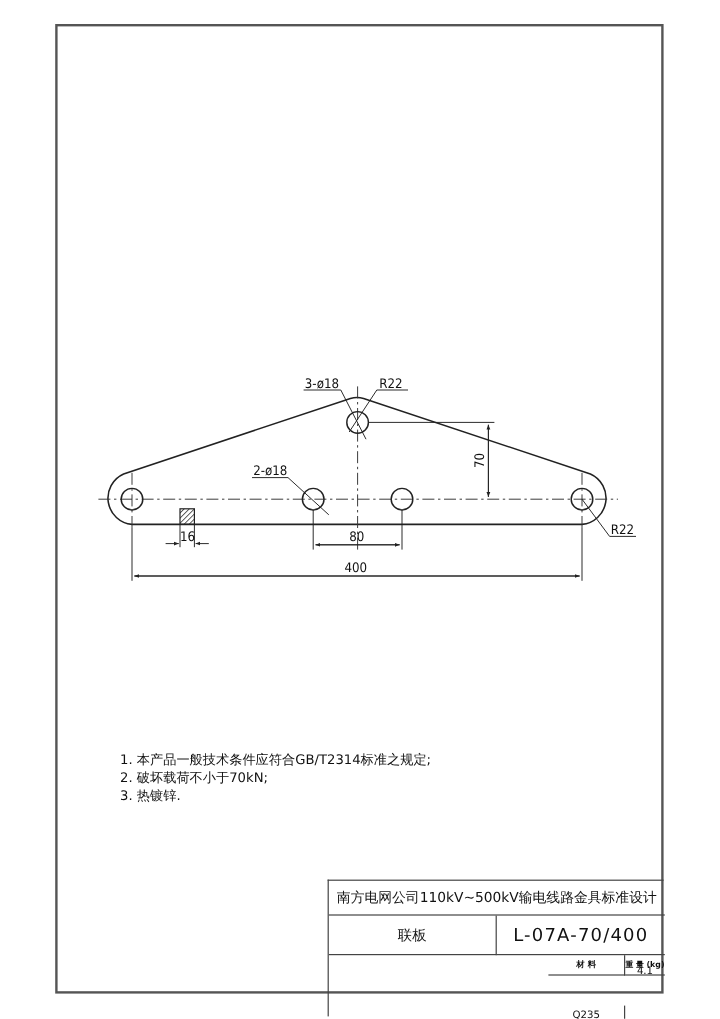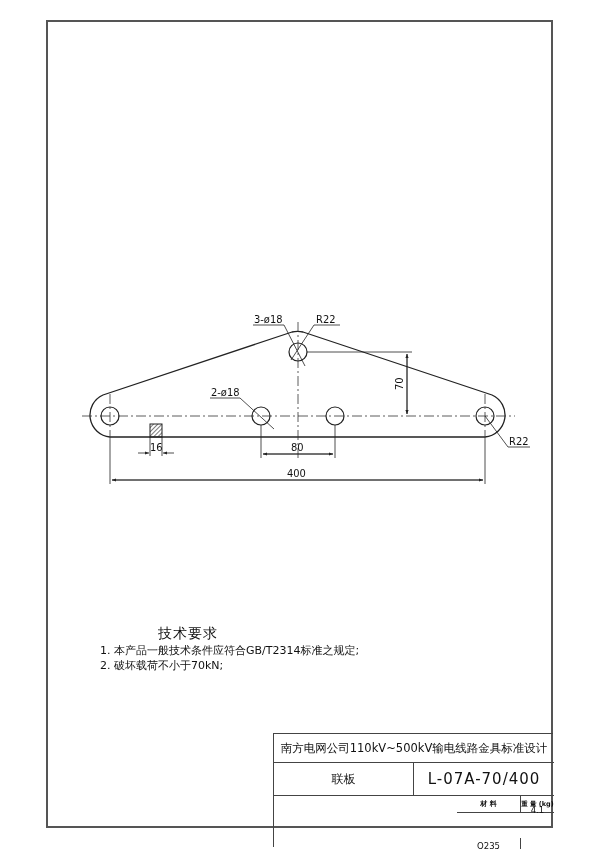--- a/index.html
+++ b/index.html
@@ -98,23 +98,23 @@
     <text class="dimtxt" x="211" y="396">2-ø18</text>
     <text class="dimtxt" x="509" y="445">R22</text>
     <text class="dimtxt" x="0" y="0" transform="translate(403,390) rotate(-90)">70</text>
     <text class="dimtxt" x="291" y="451">80</text>
     <text class="dimtxt" x="287" y="477">400</text>
     <text class="dimtxt" x="150" y="451">16</text>
   </g>
 </svg>
 
 <div class="notes">
-  <div class="title">技术要求</div>
   <div class="item">1. 本产品一般技术条件应符合GB/T2314标准之规定;</div>
   <div class="item">2. 破坏载荷不小于70kN;</div>
+  <div class="item">3. 热镀锌.</div>
 </div>
 
 <div class="tb">
   <div class="cell r1">南方电网公司110kV~500kV输电线路金具标准设计</div>
   <div class="cell r2a">联板</div>
   <div class="cell r2b">L-07A-70/400</div>
   <div class="cell r3b">材  料</div>
   <div class="cell r3c">重 量 (kg)</div>
   <div class="cell r4b">Q235</div>
   <div class="cell r4c">4.1</div>

